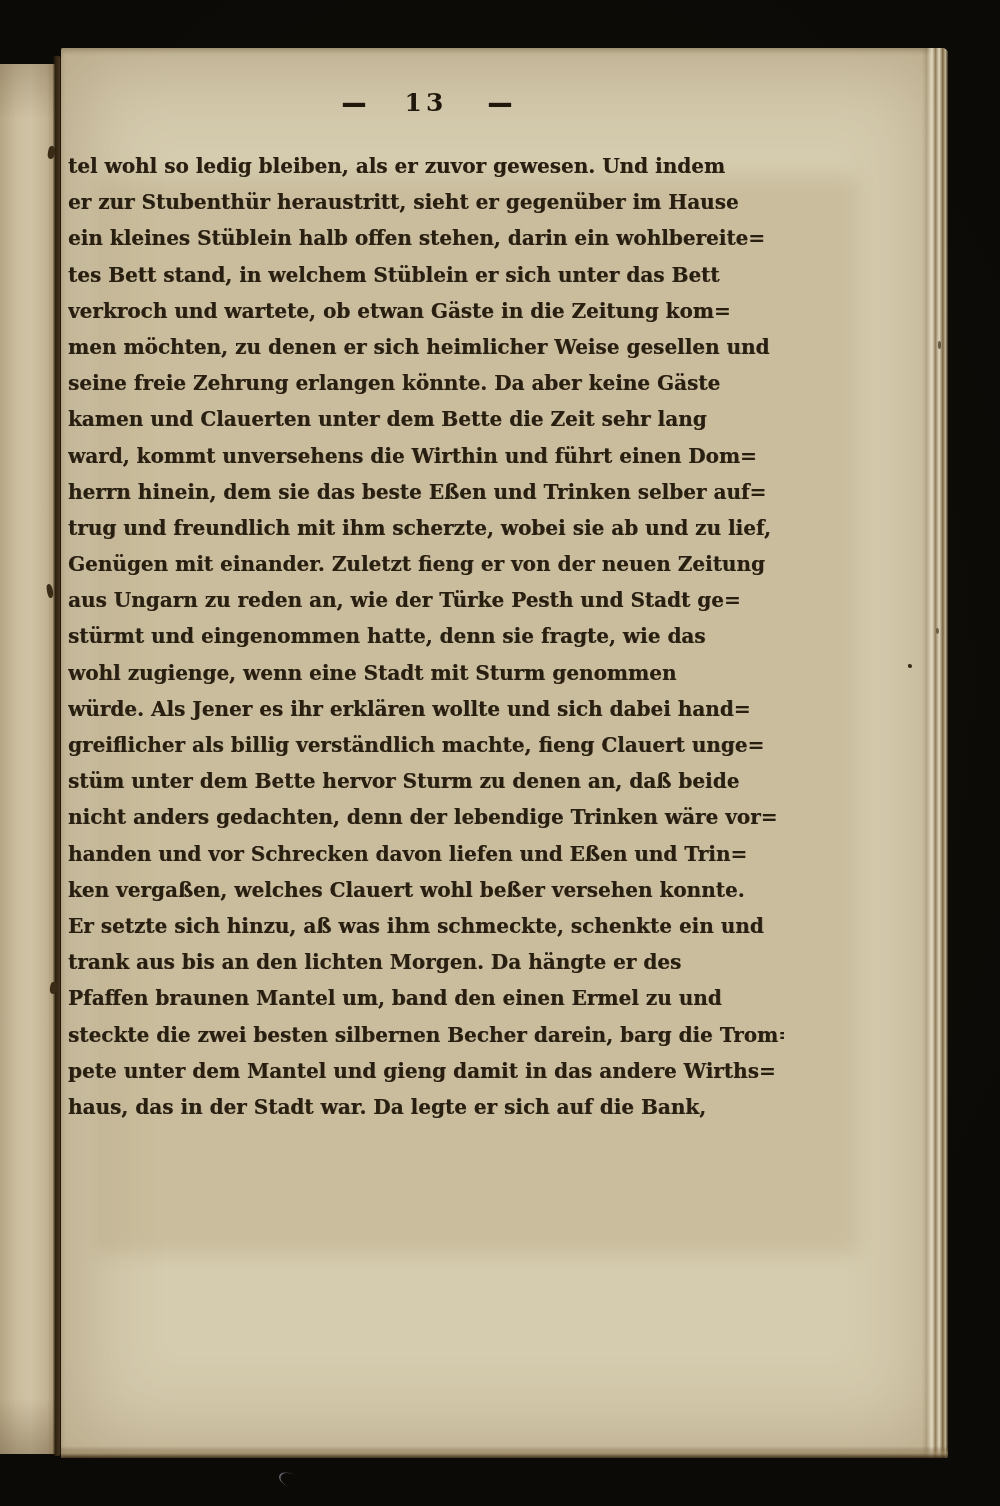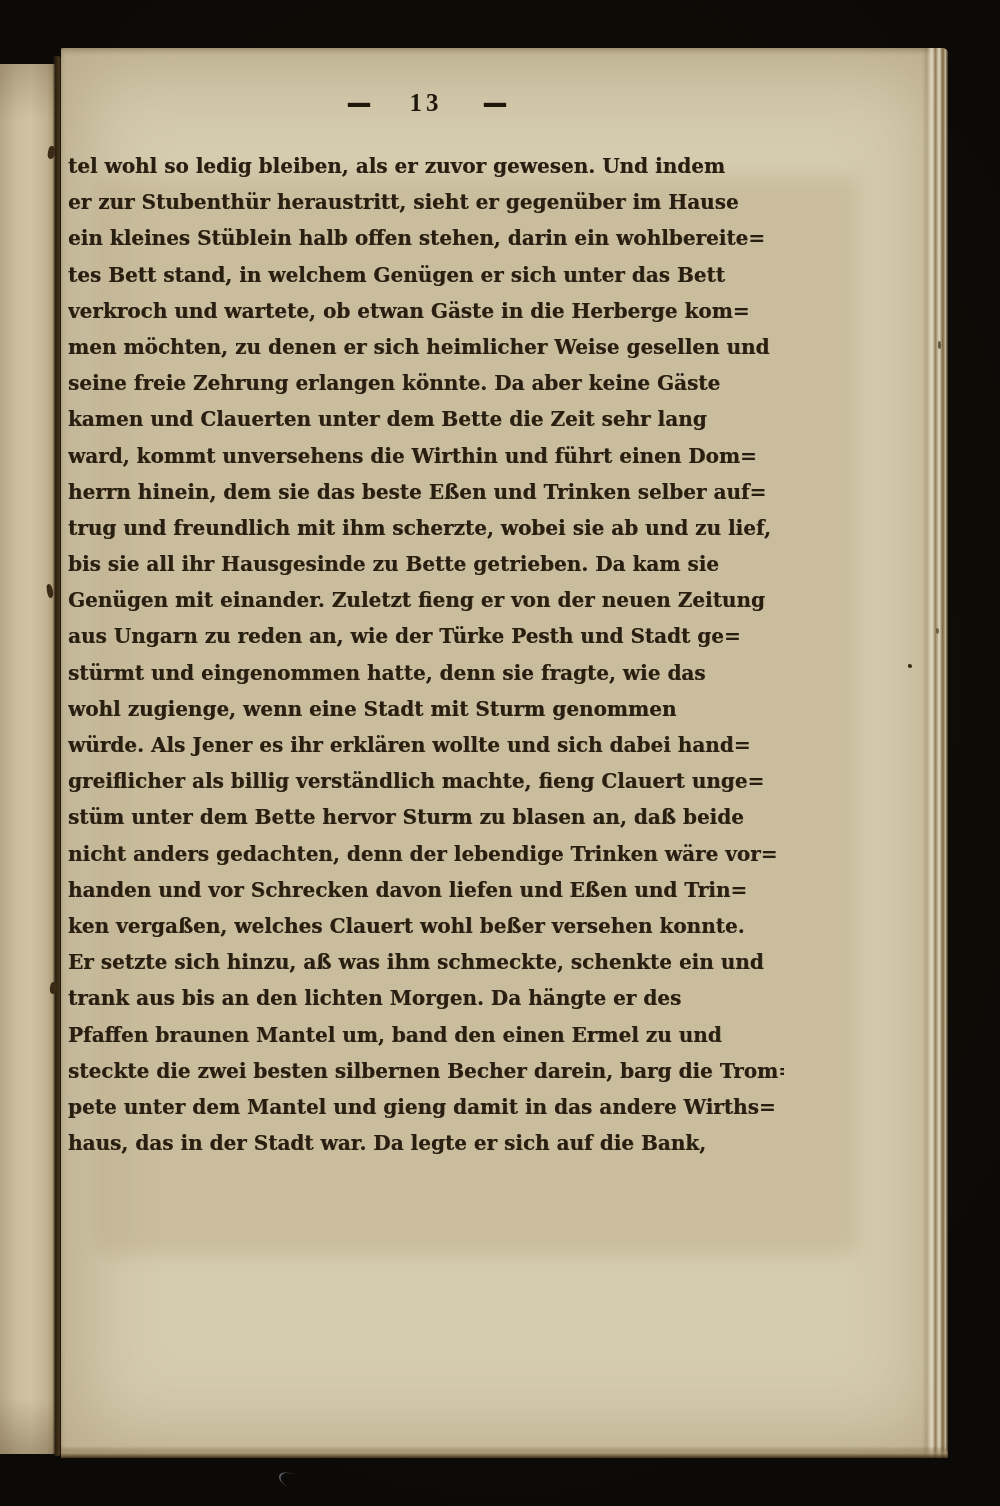--- a/index.html
+++ b/index.html
@@ -104,21 +104,20 @@
     color: #20180c;
     font-size: 25px;
     font-weight: bold;
   }
   .running-head .rule {
     letter-spacing: -2px;
     transform: scaleY(1.4);
   }
   .running-head .pagenum {
     letter-spacing: 4px;
-    font-family: Liberation Serif, serif;
   }
 
   
   .body-text {
     position: absolute;
     left: 68px; top: 148px;
     width: 716px;
     color: #291f11;
     font-size: 20px;
     font-weight: bold;
@@ -178,36 +177,35 @@
   <div class="running-head">
     <span class="rule">—</span>
     <span class="pagenum">13</span>
     <span class="rule">—</span>
   </div>
 
   <div class="body-text">
       <div class="text-line">tel wohl so ledig bleiben, als er zuvor gewesen. Und indem</div>
       <div class="text-line">er zur Stubenthür heraustritt, sieht er gegenüber im Hause</div>
       <div class="text-line">ein kleines Stüblein halb offen stehen, darin ein wohlbereite=</div>
-      <div class="text-line">tes Bett stand, in welchem Genügen er sich unter das Bett</div>
-      <div class="text-line">verkroch und wartete, ob etwan Gäste in die Herberge kom=</div>
+      <div class="text-line">tes Bett stand, in welchem Stüblein er sich unter das Bett</div>
+      <div class="text-line">verkroch und wartete, ob etwan Gäste in die Zeitung kom=</div>
       <div class="text-line">men möchten, zu denen er sich heimlicher Weise gesellen und</div>
       <div class="text-line">seine freie Zehrung erlangen könnte. Da aber keine Gäste</div>
       <div class="text-line">kamen und Clauerten unter dem Bette die Zeit sehr lang</div>
       <div class="text-line">ward, kommt unversehens die Wirthin und führt einen Dom=</div>
       <div class="text-line">herrn hinein, dem sie das beste Eßen und Trinken selber auf=</div>
       <div class="text-line">trug und freundlich mit ihm scherzte, wobei sie ab und zu lief,</div>
-      <div class="text-line">bis sie all ihr Hausgesinde zu Bette getrieben. Da kam sie</div>
       <div class="text-line">Genügen mit einander. Zuletzt fieng er von der neuen Zeitung</div>
       <div class="text-line">aus Ungarn zu reden an, wie der Türke Pesth und Stadt ge=</div>
       <div class="text-line">stürmt und eingenommen hatte, denn sie fragte, wie das</div>
       <div class="text-line">wohl zugienge, wenn eine Stadt mit Sturm genommen</div>
       <div class="text-line">würde. Als Jener es ihr erklären wollte und sich dabei hand=</div>
       <div class="text-line">greiflicher als billig verständlich machte, fieng Clauert unge=</div>
-      <div class="text-line">stüm unter dem Bette hervor Sturm zu blasen an, daß beide</div>
+      <div class="text-line">stüm unter dem Bette hervor Sturm zu denen an, daß beide</div>
       <div class="text-line">nicht anders gedachten, denn der lebendige Trinken wäre vor=</div>
       <div class="text-line">handen und vor Schrecken davon liefen und Eßen und Trin=</div>
       <div class="text-line">ken vergaßen, welches Clauert wohl beßer versehen konnte.</div>
       <div class="text-line">Er setzte sich hinzu, aß was ihm schmeckte, schenkte ein und</div>
       <div class="text-line">trank aus bis an den lichten Morgen. Da hängte er des</div>
       <div class="text-line">Pfaffen braunen Mantel um, band den einen Ermel zu und</div>
       <div class="text-line">steckte die zwei besten silbernen Becher darein, barg die Trom=</div>
       <div class="text-line">pete unter dem Mantel und gieng damit in das andere Wirths=</div>
       <div class="text-line">haus, das in der Stadt war.  Da legte er sich auf die Bank,</div>
     </div>

